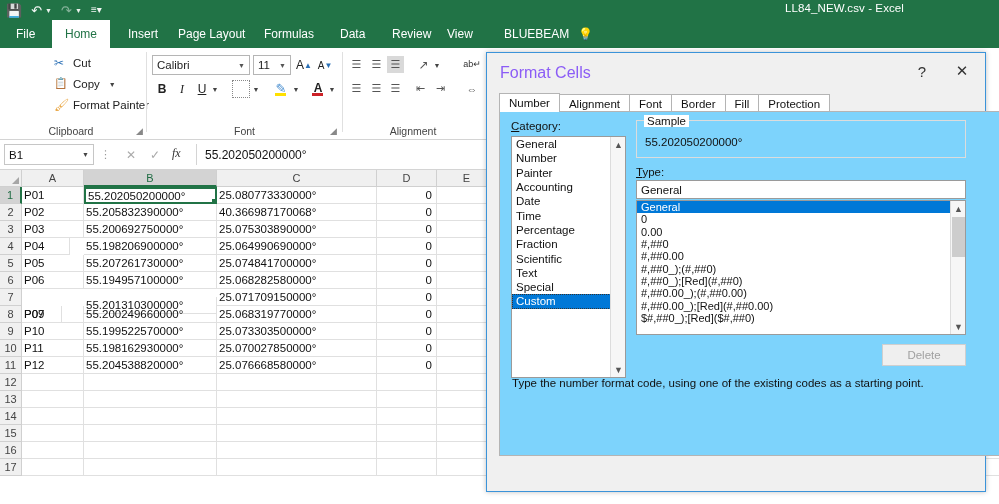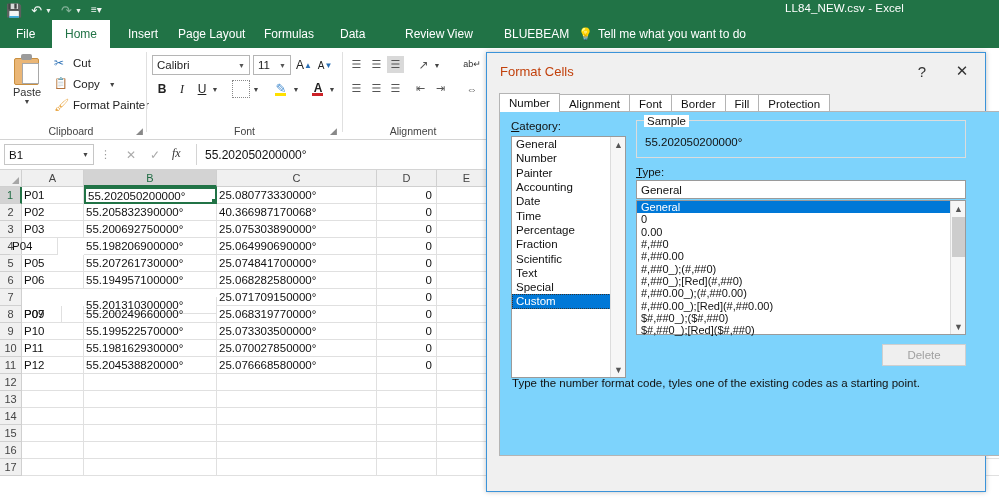--- a/index.html
+++ b/index.html
@@ -97,21 +97,21 @@
   .cell.selbox { border:2px solid #217346; z-index:4; }
   .cell.selbox:after { content:""; position:absolute; right:-3px; bottom:-3px; width:5px; height:5px; background:#217346; border:1px solid #fff; }
 
   
   #dialog {
     position:absolute; left:486px; top:52px; width:500px; height:440px;
     background:#f0f0f0; border:1px solid #3b93d9;
     box-shadow:0 0 5px rgba(0,0,0,.25);
     z-index:50;
   }
-  #dlg-title { position:absolute; left:13px; top:11px; font-size:13px; color:#c2410c; }
+  #dlg-title { position:absolute; left:13px; top:11px; font-size:16px; color:#8b5cf6; }
   .dlg-sysbtn { position:absolute; top:6px; width:30px; height:24px; display:flex; align-items:center; justify-content:center;
                 font-size:15px; color:#333; }
   #dlg-tabs { position:absolute; left:12px; top:40px; height:19px; display:flex; align-items:flex-end; }
   #dlg-tabs .dtab {
     height:18px; padding:0 9px; border:1px solid #b4b4b4; border-bottom:none; background:#ffffff;
     display:flex; align-items:center; font-size:11.5px; color:#111; margin-right:-1px;
   }
   #dlg-tabs .dtab.active { background:#ffffff; height:19px; font-weight:400; position:relative; z-index:3; }
   #dlg-tabs .dtab.inact { background:#ffffff; }
   #dlg-page { position:absolute; left:12px; top:58px; width:545px; height:345px; background:#7dd3fc; border:1px solid #b4b4b4; }
@@ -167,40 +167,30 @@
   <div id="doc-title">LL84_NEW.csv  -  Excel</div>
 </div>
 
 <div id="tabbar">
   <div class="tab" style="left:6px;">File</div>
   <div class="tab active" style="left:52px; width:58px; justify-content:center;">Home</div>
   <div class="tab" style="left:118px;">Insert</div>
   <div class="tab" style="left:168px;">Page Layout</div>
   <div class="tab" style="left:254px;">Formulas</div>
   <div class="tab" style="left:330px;">Data</div>
-  <div class="tab" style="left:395px;">Review</div>
+  <div class="tab" style="left:382px;">Review</div>
   <div class="tab" style="left:437px;">View</div>
   <div class="tab" style="left:494px;">BLUEBEAM</div>
   <div id="tellme" style="left:578px;">
     <span class="bulb">💡</span>
-    <span>Tell me what you want to do</span>
   </div>
 </div>
 
 <div id="ribbon">
 
-  <div id="paste">
-    <div class="clip-icon">
-      <div class="clip-body"></div>
-        <div class="clip-top"></div>
-        <div class="clip-page"></div>
-    </div>
-    <div class="paste-txt">Paste</div>
-    <div class="paste-car">▼</div>
-  </div>
 
   <div class="clipcmd" style="left:54px; top:8px;">
     <span class="cb-ico" style="color:#2a6fb5;font-size:12px;">✂</span>
     <span>Cut</span>
   </div>
   <div class="clipcmd" style="left:54px; top:29px;">
     <span class="cb-ico" style="color:#2a6fb5;font-size:11px;">📋</span>
     <span>Copy</span>
     <span style="font-size:7px;color:#444;margin-left:4px;">▼</span>
   </div>
@@ -302,21 +292,21 @@
       <div class="cell" style="left: 437px; width: 60px; top: 34px;"></div>
       <div class="cell" style="left: 497px; width: 502px; top: 34px; border-right: none;"></div>
       <div class="rowhead" style="top: 51px;">3</div>
       <div class="cell" style="left: 22px; width: 62px; top: 51px;">P03</div>
       <div class="cell" style="left: 84px; width: 133px; top: 51px;">55.200692750000°</div>
       <div class="cell" style="left: 217px; width: 160px; top: 51px;">25.075303890000°</div>
       <div class="cell num" style="left: 377px; width: 60px; top: 51px;">0</div>
       <div class="cell" style="left: 437px; width: 60px; top: 51px;"></div>
       <div class="cell" style="left: 497px; width: 502px; top: 51px; border-right: none;"></div>
       <div class="rowhead" style="top: 68px;">4</div>
-      <div class="cell" style="left: 10px; width: 48px; top: 68px;">P04</div>
+      <div class="cell" style="left: 22px; width: 48px; top: 68px;">P04</div>
       <div class="cell" style="left: 84px; width: 133px; top: 68px;">55.198206900000°</div>
       <div class="cell" style="left: 217px; width: 160px; top: 68px;">25.064990690000°</div>
       <div class="cell num" style="left: 377px; width: 60px; top: 68px;">0</div>
       <div class="cell" style="left: 437px; width: 60px; top: 68px;"></div>
       <div class="cell" style="left: 497px; width: 502px; top: 68px; border-right: none;"></div>
       <div class="rowhead" style="top: 85px;">5</div>
       <div class="cell" style="left: 22px; width: 62px; top: 85px;">P05</div>
       <div class="cell" style="left: 84px; width: 133px; top: 85px;">55.207261730000°</div>
       <div class="cell" style="left: 217px; width: 160px; top: 85px;">25.074841700000°</div>
       <div class="cell num" style="left: 377px; width: 60px; top: 85px;">0</div>
@@ -462,27 +452,26 @@
       <div id="type-items">
           <div class="type-item sel">General</div>
           <div class="type-item">0</div>
           <div class="type-item">0.00</div>
           <div class="type-item">#,##0</div>
           <div class="type-item">#,##0.00</div>
           <div class="type-item">#,##0_);(#,##0)</div>
           <div class="type-item">#,##0_);[Red](#,##0)</div>
           <div class="type-item">#,##0.00_);(#,##0.00)</div>
           <div class="type-item">#,##0.00_);[Red](#,##0.00)</div>
-          <div class="type-item">$#,##0_);($#,##0)</div>
           <div class="type-item">$#,##0_);[Red]($#,##0)</div>
         </div>
       <div class="vscroll">
         <div class="arw up">▲</div>
         <div class="thumb" style="top:16px; height:40px;"></div>
         <div class="arw dn">▼</div>
       </div>
     </div>
 
     <div id="delete-btn">Delete</div>
-    <div id="hint">Type the number format code, tyles one of the existing codes as a starting point.</div>
+    <div id="hint">Type the number format code, using one of the existing codes as a starting point.</div>
   </div>
 
 </div>
 
 </body></html>

